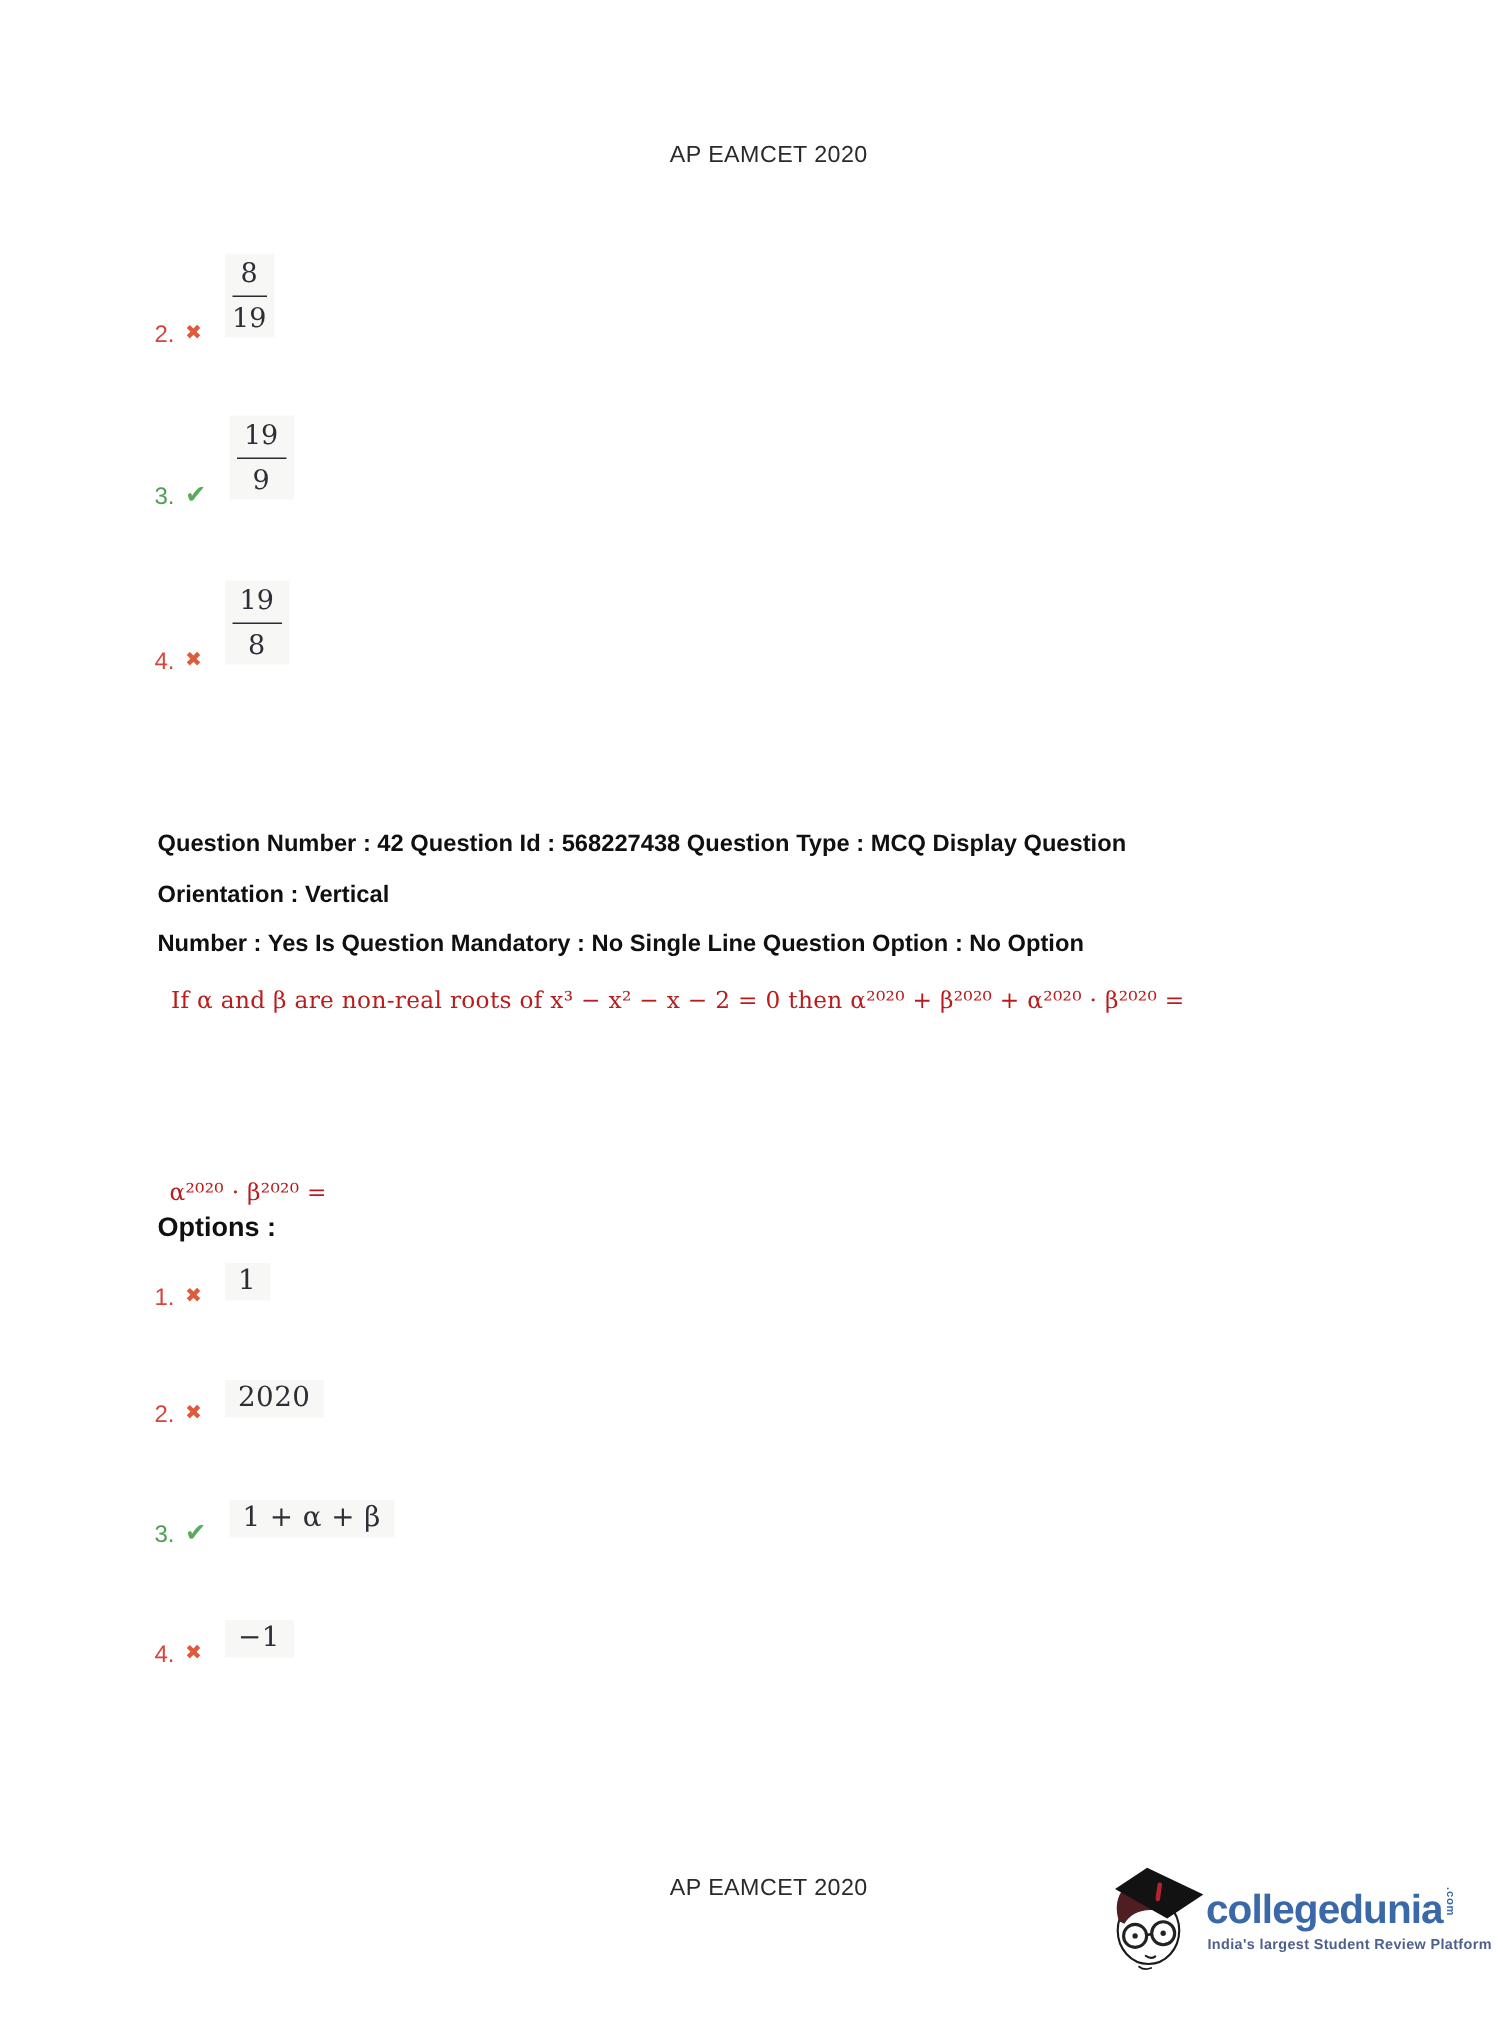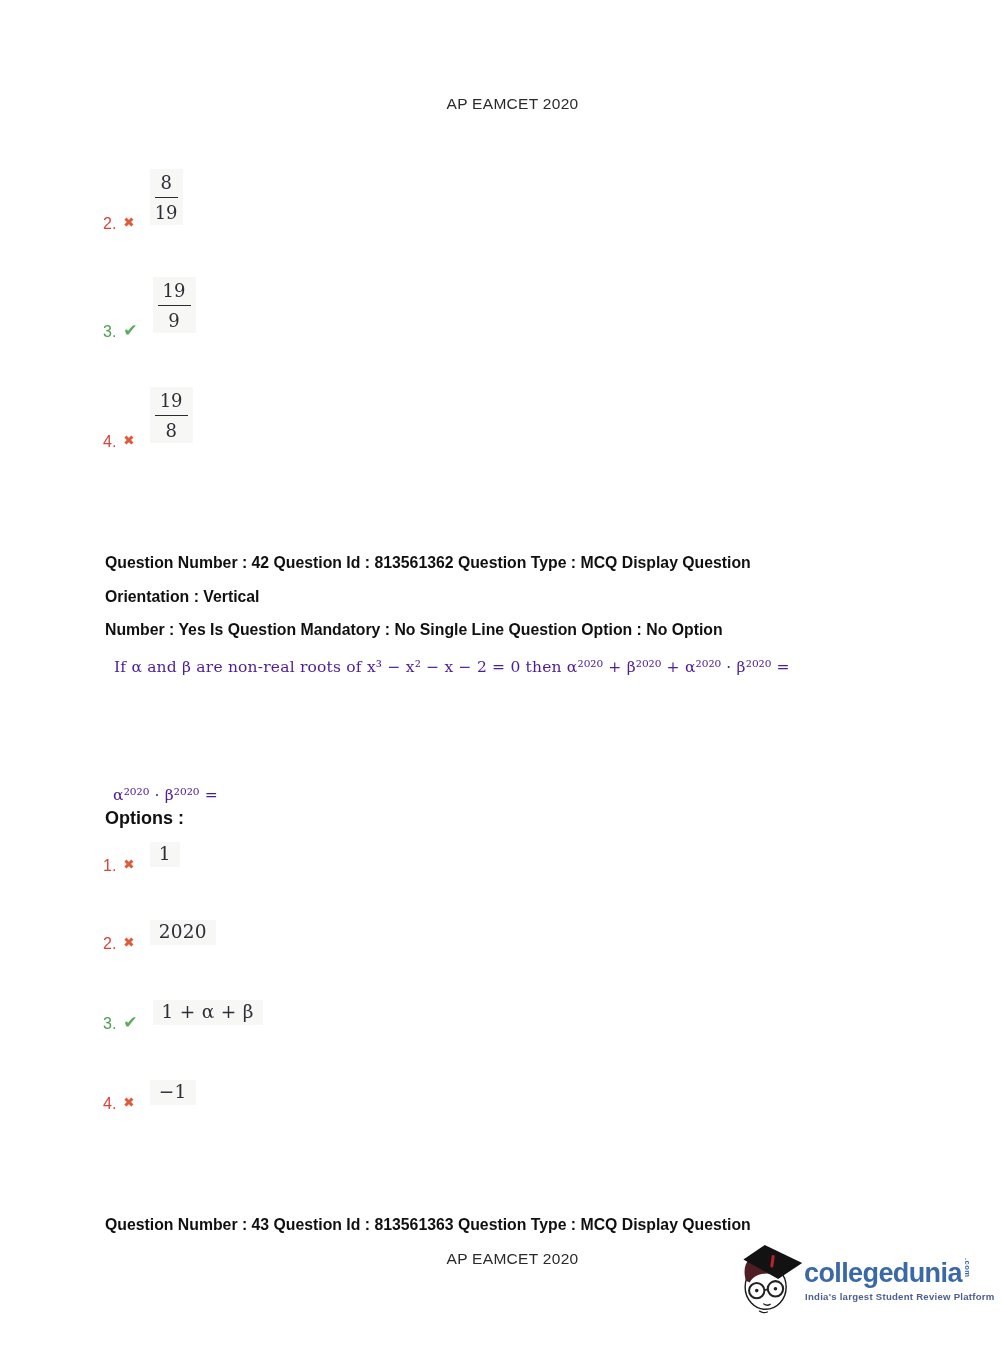--- a/index.html
+++ b/index.html
@@ -38,21 +38,21 @@
     font-family:"DejaVu Serif", serif; font-size:18.5px; color:#2e2e36;
     background:#f7f7f5; padding:1px 9px 3px; letter-spacing:0.3px;
   }
 
   
   .q-header { position:absolute; left:105px; width:770px; font-weight:bold;
     font-size:15.8px; color:#101010; }
   .q-header .hline { line-height:33.6px; white-space:nowrap; }
 
   .math-line { position:absolute; font-family:"DejaVu Serif", serif;
-    font-size:15.5px; color:#4c1d95; letter-spacing:0.2px; }
+    font-size:15.5px; color:#b91c1c; letter-spacing:0.2px; }
 
   .options-heading { position:absolute; left:105px; top:808px;
     font-weight:bold; font-size:18px; color:#101010; }
 
   
   #logo { position:absolute; left:738px; top:1243px; width:255px; height:75px; }
   #logo .mascot { position:absolute; left:0; top:0; }
   #logo .brand-row { position:absolute; left:66px; top:15px; white-space:nowrap; }
   .brand-text { font-size:27px; font-weight:bold; color:#3b69a8; letter-spacing:-0.6px;margin-top:31px; }
   .brand-domain { display:inline-block; writing-mode:vertical-rl; font-size:7.5px;
@@ -95,21 +95,21 @@
       <span class="opt-num num-wrong">4.</span>
       <span class="mark mark-wrong">✖</span>
     </span>
     <span class="fraction">
       <span class="fnum">19</span>
       <span class="fden">8</span>
     </span>
   </div>
 
   <div class="q-header" style="top:546px;">
-    <div class="hline">Question Number : 42 Question Id : 813561362 Question Type : MCQ Display Question</div>
+    <div class="hline">Question Number : 42 Question Id : 568227438 Question Type : MCQ Display Question</div>
     <div class="hline">Orientation : Vertical</div>
     <div class="hline">Number : Yes Is Question Mandatory : No Single Line Question Option : No Option</div>
   </div>
 
   <div class="math-line" style="left:114px; top:658px;">If α and β are non-real roots of x³ − x² − x − 2 = 0 then α²⁰²⁰ + β²⁰²⁰ + α²⁰²⁰ · β²⁰²⁰ =</div>
   <div class="math-line" style="left:113px; top:786px;text-align:center;">α²⁰²⁰ · β²⁰²⁰ =</div>
 
   <div class="options-heading">Options :</div>
 
   <div class="opt-row" style="left:103px; top:842px;">
@@ -137,23 +137,20 @@
   </div>
 
   <div class="opt-row" style="left:103px; top:1080px;">
     <span class="opt-label">
       <span class="opt-num num-wrong">4.</span>
       <span class="mark mark-wrong">✖</span>
     </span>
     <span class="opt-value">−1</span>
   </div>
 
-  <div class="q-header" style="top:1208px;">
-    <div class="hline">Question Number : 43 Question Id : 813561363 Question Type : MCQ Display Question</div>
-  </div>
 
   <div id="title-bottom" class="center-title">AP EAMCET 2020</div>
 
   <div id="logo">
     <svg class="mascot" width="66" height="72" viewBox="0 0 74 80">
       <ellipse cx="31" cy="49" rx="23" ry="25" fill="#ffffff" stroke="#1b1b1b" stroke-width="1.6"></ellipse>
       <path d="M9,42 C3,24 14,10 29,12 C35,5 50,9 53,20 C55,28 51,36 46,39 C37,30 19,33 13,44 Z" fill="#4e1e22"></path>
       <polygon points="30,2 72,22 45,40 6,18" fill="#121212"></polygon>
       <rect x="37" y="13" width="3.4" height="14" rx="1.7" fill="#b5232e" transform="rotate(8 38 20)"></rect>
       <circle cx="21" cy="53" r="8.6" fill="#ffffff" stroke="#222222" stroke-width="2.3"></circle>

